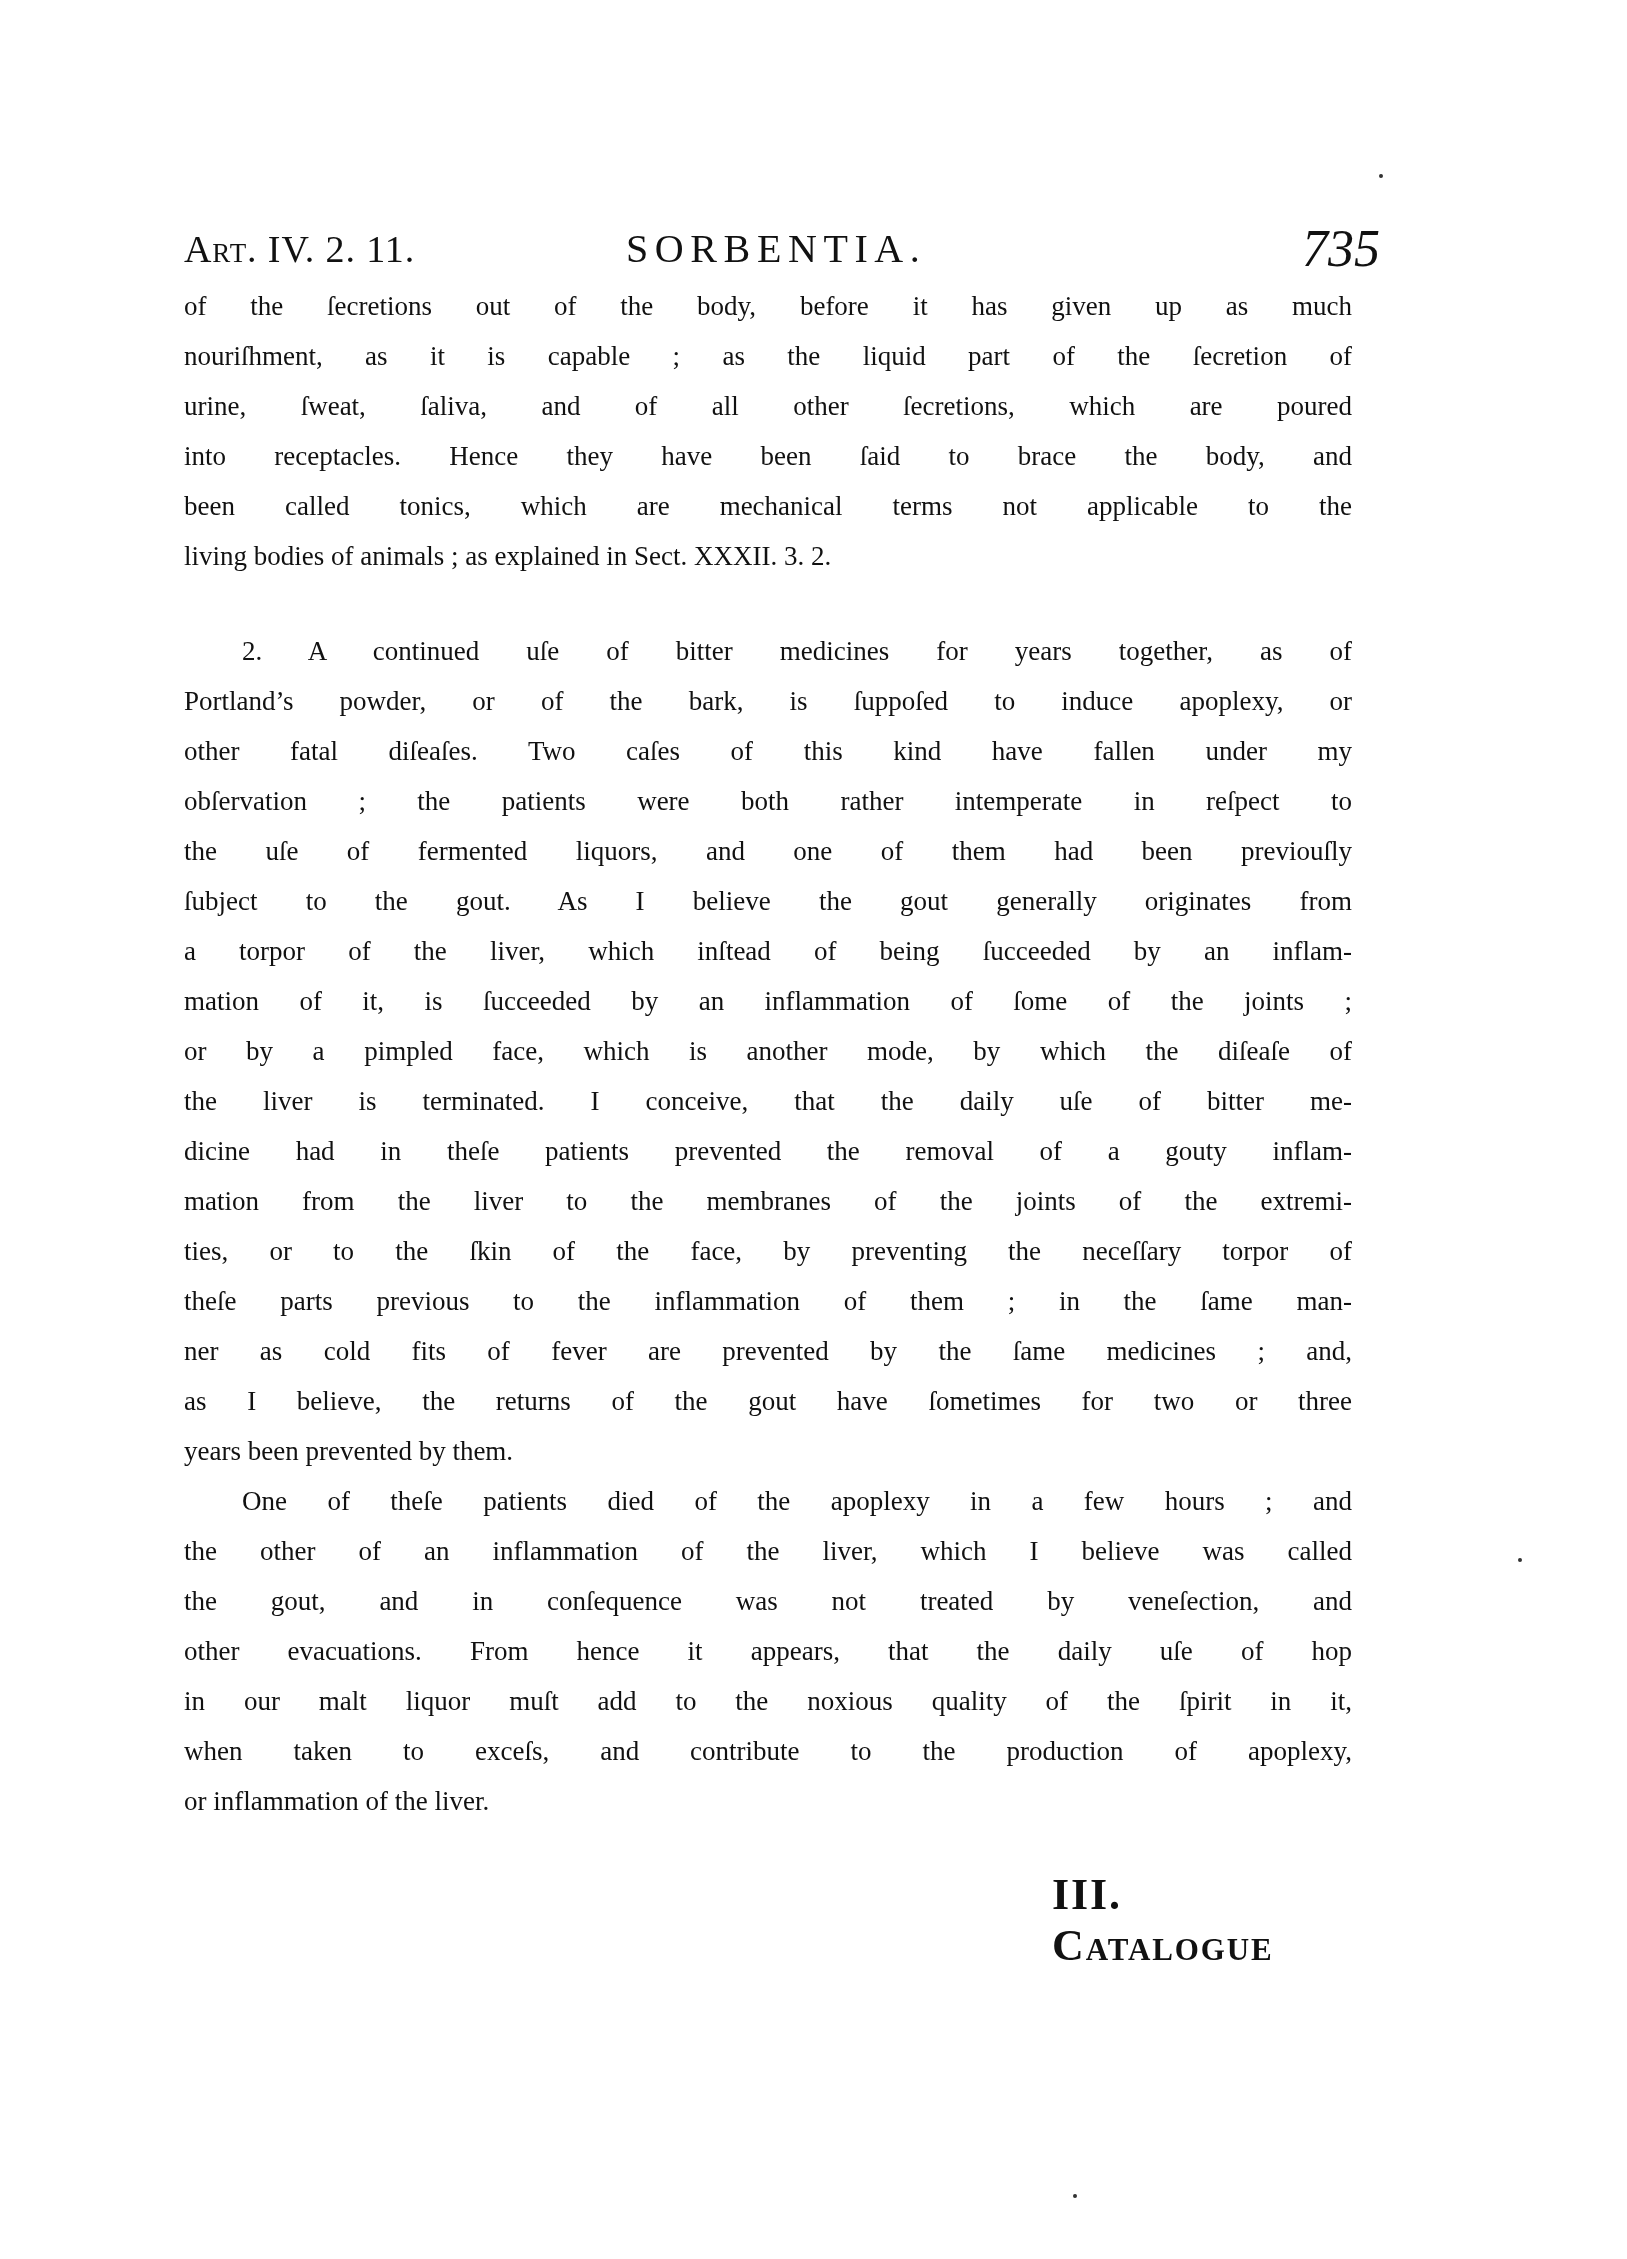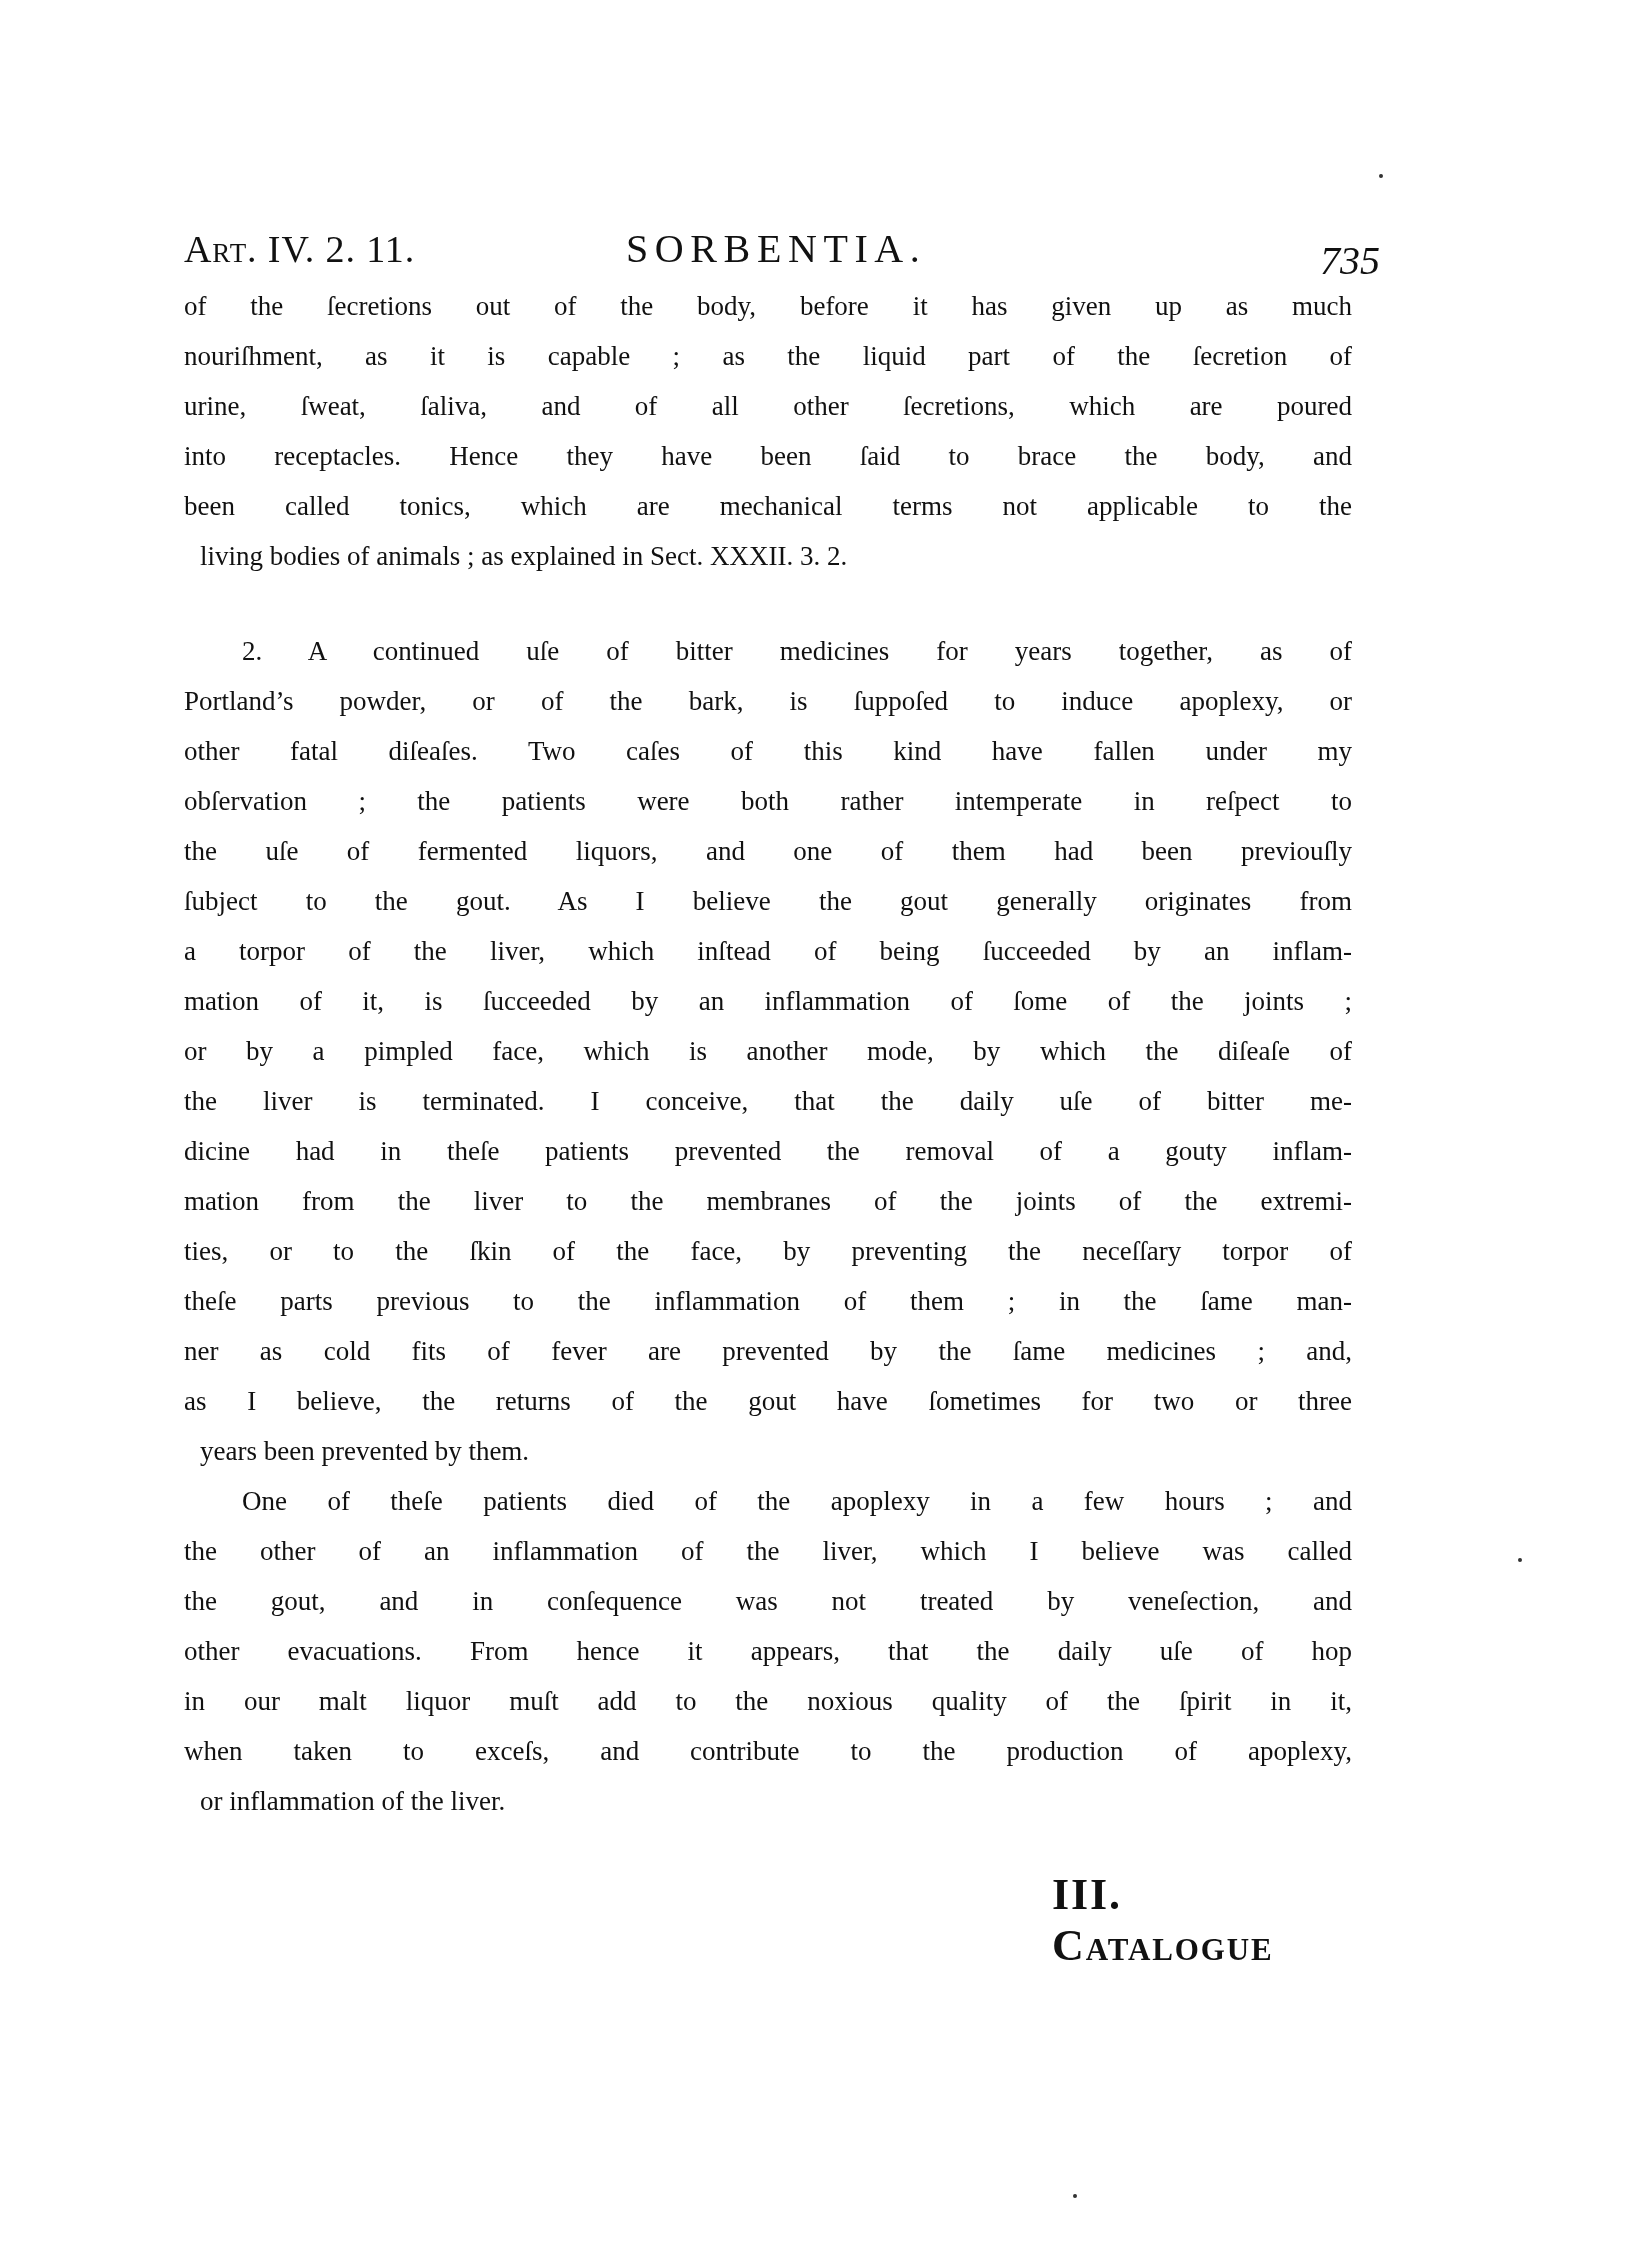--- a/index.html
+++ b/index.html
@@ -7,27 +7,27 @@
       width: 1627px; height: 2260px; position: relative; overflow: hidden;
       font-family: "Liberation Serif", "DejaVu Serif", serif; color: #111;
     }
     .page { position: absolute; left: 0; top: 0; width: 1346px; height: 2260px; }
     .header {
       position: absolute; left: 184px; top: 221px; width: 1196px; height: 56px;
       font-size: 38px; line-height: 56px;
     }
     .hdr-left { position: absolute; left: 0; top: 0; font-variant: small-caps; letter-spacing: 0.9px; }
     .hdr-center { position: absolute; left: 442px; top: 0; letter-spacing: 6.6px; font-size: 40px; }
-    .hdr-right { position: absolute; right: 0; top: 12px; font-style: italic; font-size: 40px; }
+    .hdr-right { position: absolute; right: 0; top: 0; font-style: italic; font-size: 52px; }
     .body-text {
       position: absolute; left: 184px; top: 281px; width: 1168px;
       font-size: 27px; line-height: 50px; text-align: justify;
     }
     .line { display: block; white-space: nowrap; text-align-last: justify; text-align: justify; }
-    .line.last { text-align-last: left; margin-left: 16px; }
+    .line.last { text-align-last: left; }
     .indent { padding-left: 58px; }
     .gap { height: 45px; }
     .catch {
       position: absolute; left: 1052px; top: 1869px; font-size: 44px;
       font-variant: small-caps; letter-spacing: 1.9px; font-weight: bold;
     }
     .speck { position: absolute; width: 3.8px; height: 3.8px; background: #333; border-radius: 50%; }
   </style>
 </head>
 <body>

